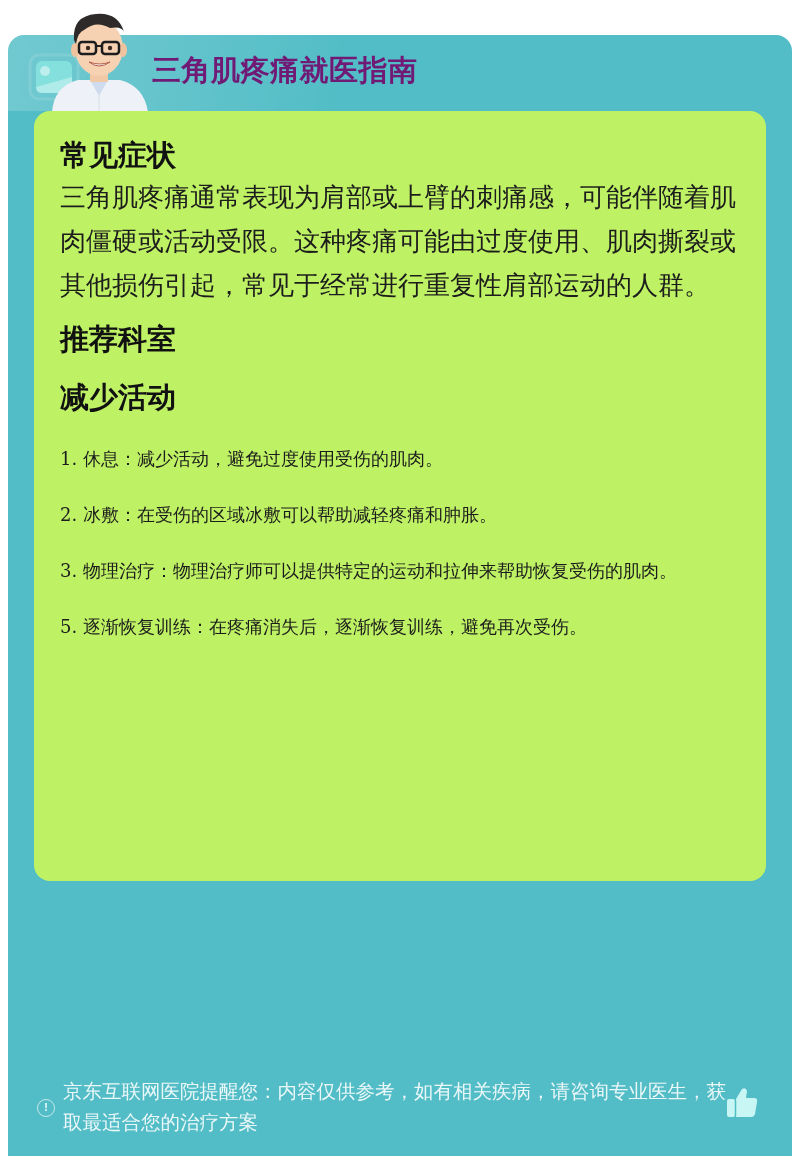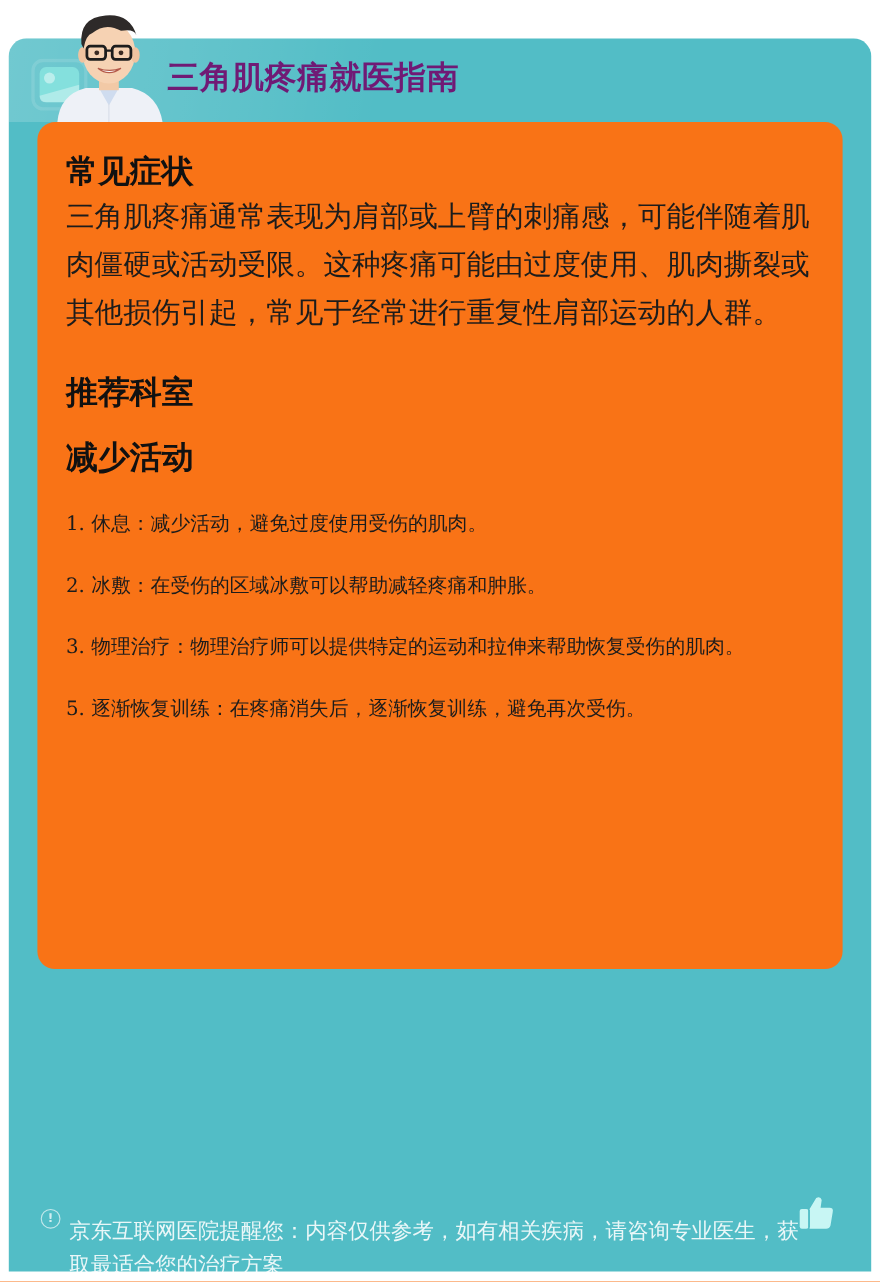--- a/index.html
+++ b/index.html
@@ -22,50 +22,50 @@
   }
   .avatar {
     position: absolute; left: 44px; top: 6px; width: 110px; height: 106px;
   }
   .title {
     position: absolute; left: 152px; top: 50px; color: #701a75;
     font-size: 29px; font-weight: bold; letter-spacing: 0.5px; line-height: 40px;
   }
   .card {
     position: absolute; left: 34px; top: 111px; width: 732px; height: 770px;
-    background: #f97316; border-radius: 16px;
+    background: #bef264; border-radius: 16px;
   }
   .content { position: absolute; left: 26px; top: 24px; width: 680px; color: #1f1f1f; }
   .h {
     font-size: 29px; font-weight: bold; line-height: 40px; margin: 0;
     color: #111111;
   }
   .p {
     font-size: 26px; line-height: 44px; margin: 0; color: #1c1c1c;
   }
   .sec-symptoms-h { margin-top: 0; }
   .sec-symptoms-p { }
-  .sec-dept-h { margin-top: 30px; font-family: Liberation Serif, serif; }
+  .sec-dept-h { margin-top: 12px; }
   .sec-dept-p { margin-top: 22px; }
   .sec-care-h { margin-top: 18px; }
   .care-list { margin: 20px 0 0 0; padding: 0; list-style: none; }
   .care-item { font-size: 18px; line-height: 44px; color: #1c1c1c; margin-bottom: 12px; }
   .care-item .num { font-family: "DejaVu Serif", "Liberation Serif", serif; }
   .footer {
     position: absolute; left: 0; top: 1072px; width: 800px; height: 70px;
   }
   .info-icon {
     position: absolute; left: 37px; top: 27px; width: 18px; height: 18px;
     border: 1.5px solid rgba(255,255,255,0.65); border-radius: 50%;
     box-sizing: border-box; color: rgba(255,255,255,0.75);
     font-size: 11px; line-height: 15px; text-align: center; font-weight: bold;
   }
   .footer-text {
     position: absolute; left: 63px; top: 4px; width: 665px;
-    color: rgba(255,255,255,0.88); font-size: 19.5px; line-height: 31px; margin-top: 27px;
+    color: rgba(255,255,255,0.88); font-size: 19.5px; line-height: 31px;
   }
   .thumb-icon { position: absolute; left: 724px; top: 13px; width: 36px; height: 36px; }
 </style>
 </head>
 <body>
 
 <div class="panel">
   <div class="header-glow"></div>
   <svg class="bg-image-icon" viewBox="0 0 52 48">
     <rect x="2" y="2" width="48" height="44" rx="9" fill="none" stroke="rgba(255,255,255,0.12)" stroke-width="3"></rect>

